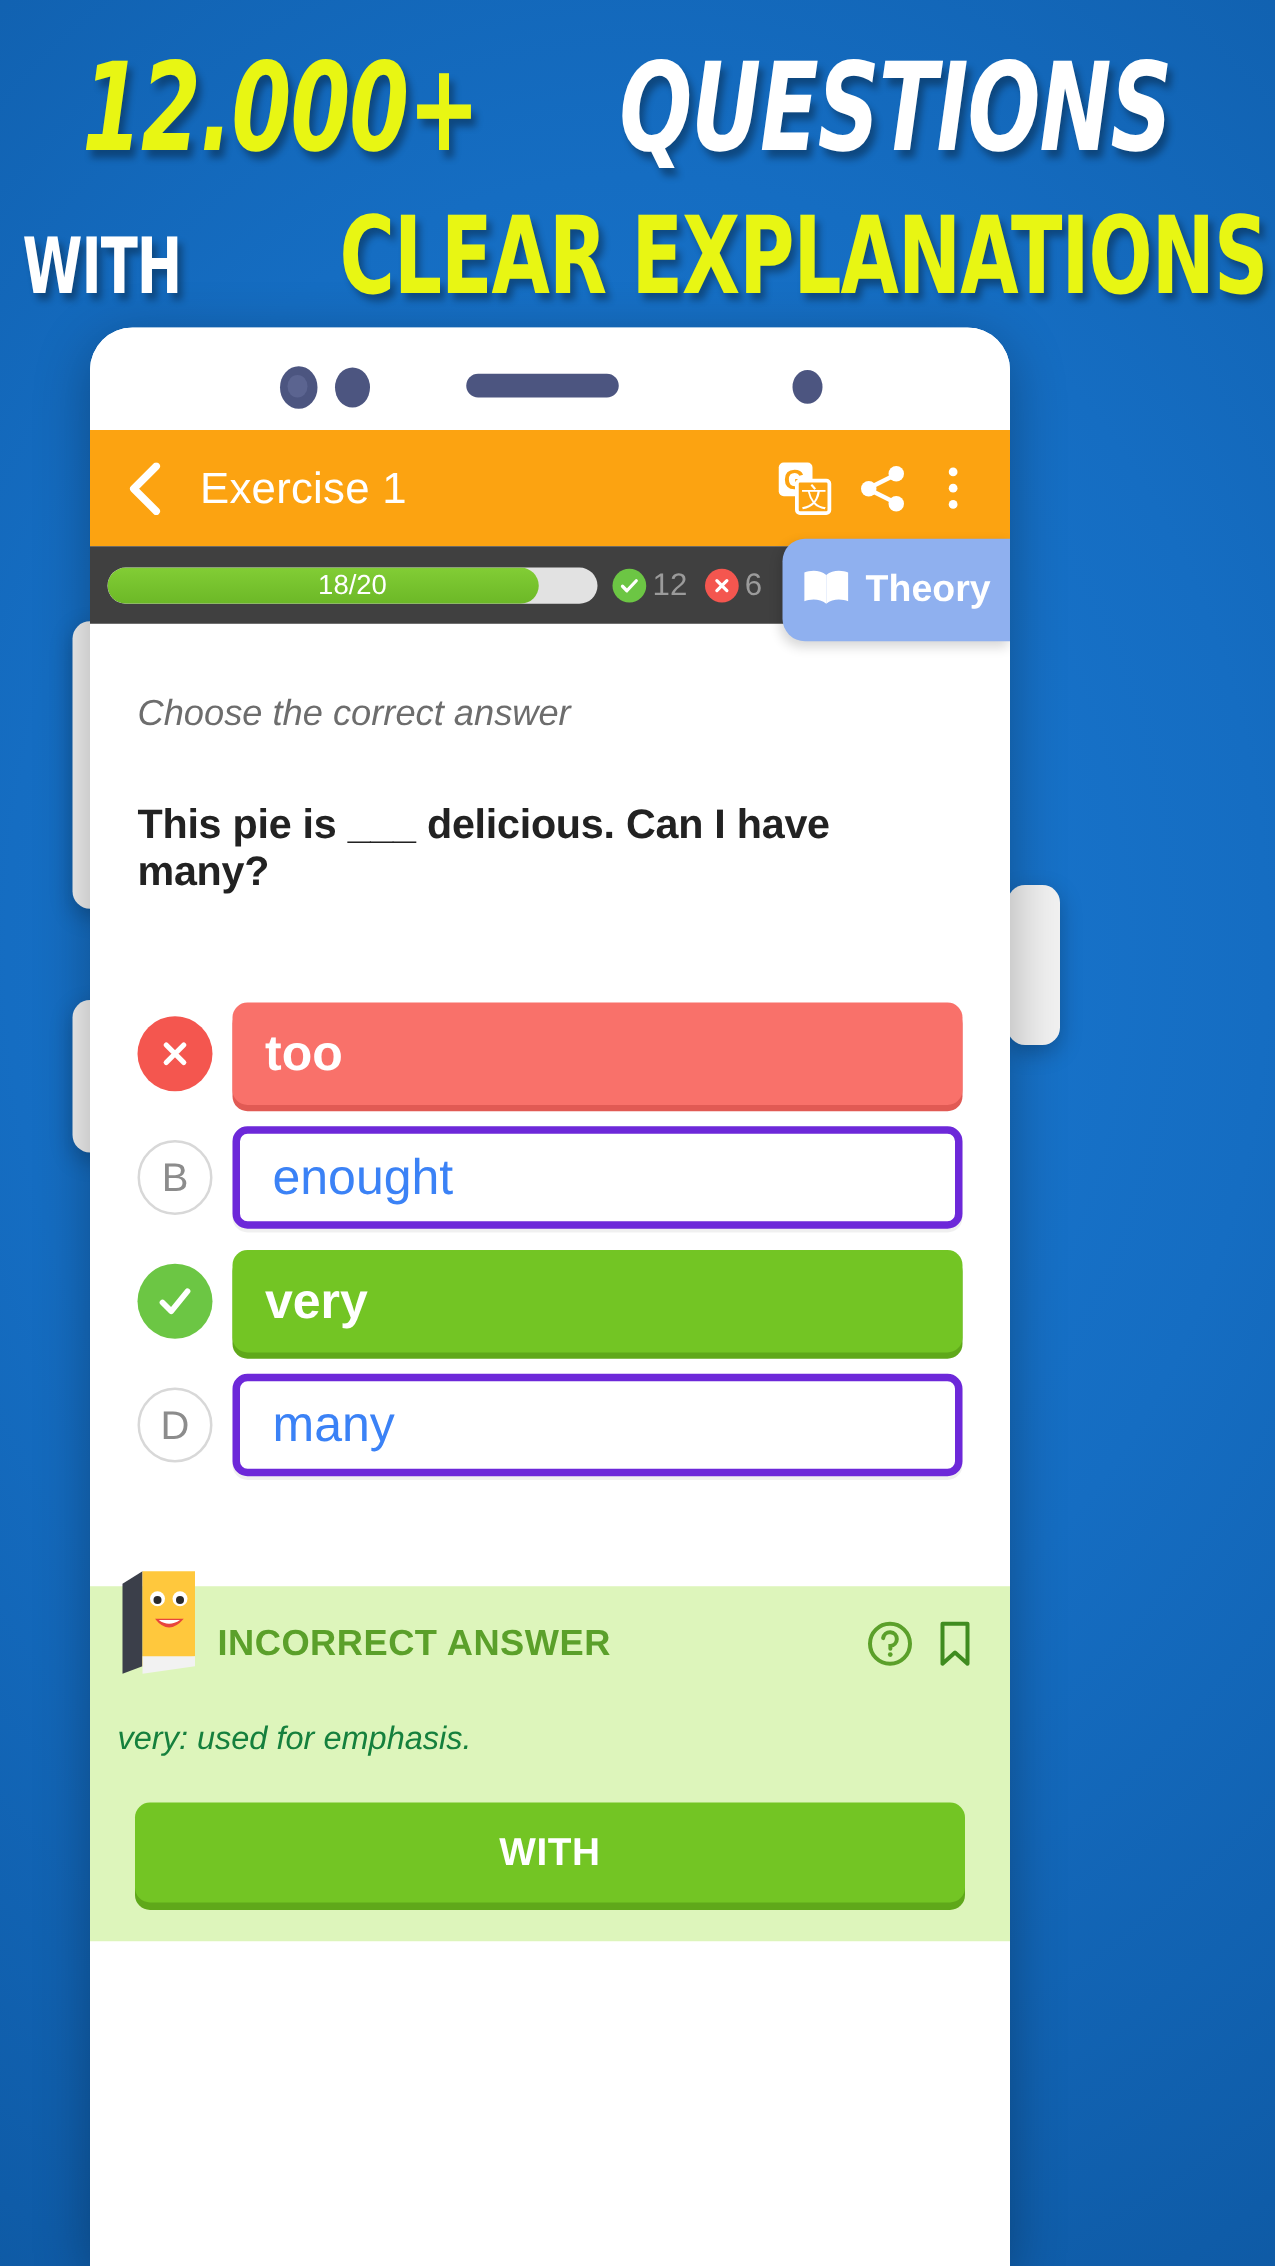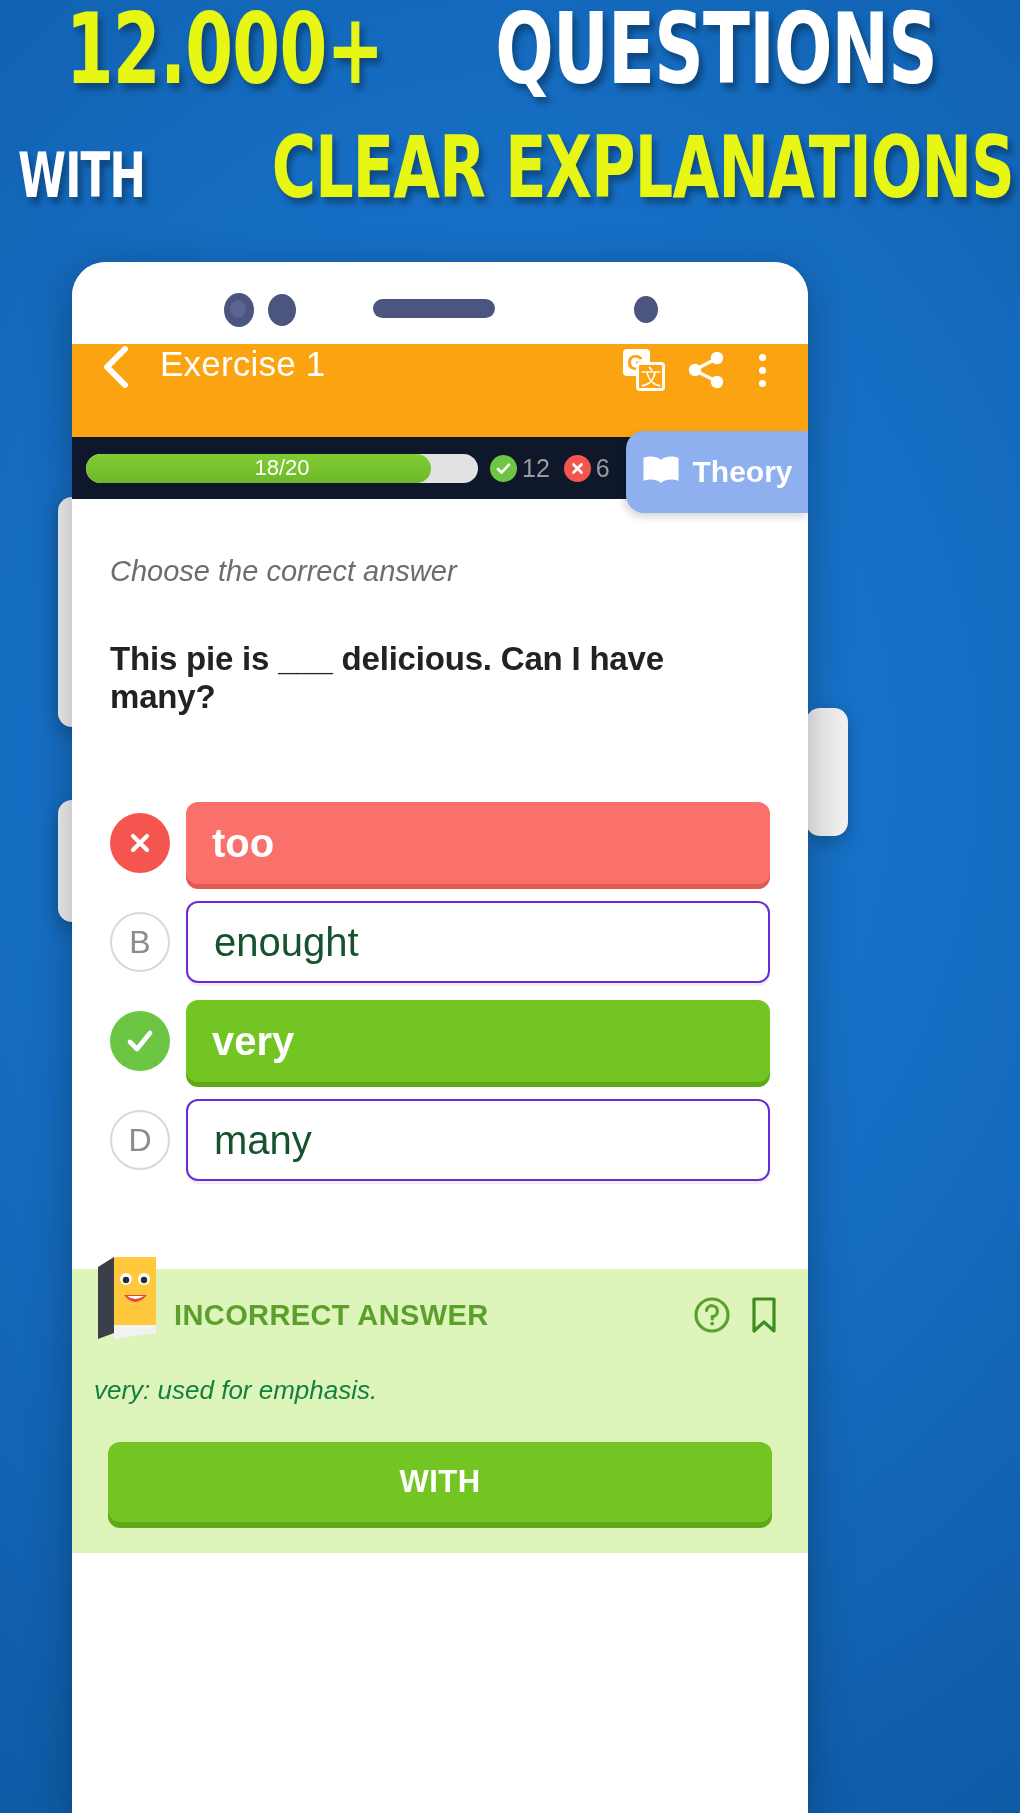--- a/index.html
+++ b/index.html
@@ -27,22 +27,24 @@
   .headline {
     position: absolute;
     top: 0;
     left: 0;
     width: 1020px;
     text-align: center;
     z-index: 6;
   }
 
   .hl-line1 {
+    margin-top: 38px;
     white-space: nowrap;
     line-height: 1;
+    font-style: italic;
   }
   .hl-line2 {
     margin-top: 26px;
     white-space: nowrap;
     line-height: 1;
     text-align: center;
   }
 
   .hl-word {
     display: inline-block;
@@ -115,20 +117,21 @@
     width: 122px; height: 19px;
     border-radius: 10px;
     background: #4c5580;
   }
 
   
   .appbar {
     height: 93px;
     background: #fca311;
     display: flex;
+    align-items: center;
     padding: 0 26px 0 22px;
     gap: 10px;
   }
   .back-icon {
     width: 42px; height: 46px;
     display: flex; align-items: center; justify-content: center;
     flex: 0 0 auto;
   }
   .appbar-title {
     color: #ffffff;
@@ -168,21 +171,21 @@
     font-family: "DejaVu Sans", sans-serif;
   }
 
   .dots-v { display:flex; flex-direction:column; gap:6px; align-items:center;}
   .dots-v i { width:7px; height:7px; border-radius:50%; background:#fff; display:block;}
 
   
   .progress-row {
     position: relative;
     height: 62px;
-    background: #0f172a;
+    background: #404040;
     display: flex;
     align-items: center;
     padding-left: 14px;
     text-align: right;
   }
   .pbar {
     position: relative;
     width: 392px; height: 29px;
     background: #e2e2e2;
     border-radius: 15px;
@@ -269,22 +272,22 @@
     flex: 1 1 auto;
     height: 82px;
     border-radius: 12px;
     display: flex;
     align-items: center;
     padding-left: 26px;
     font-size: 40px;
   }
   .opt-body.plain {
     background: #fff;
-    border: 2px solid #6d28d9;
-    color: #14532d;
+    border: 6px solid #6d28d9;
+    color: #3b82f6;
     box-shadow: 0 3px 0 rgba(0,0,0,0.06);
   }
   .opt-body.wrong {
     background: #f9716a;
     color: #fff;
     font-weight: bold;
     box-shadow: 0 5px 0 #e15a54;
   }
   .opt-body.right {
     background: #73c524;

